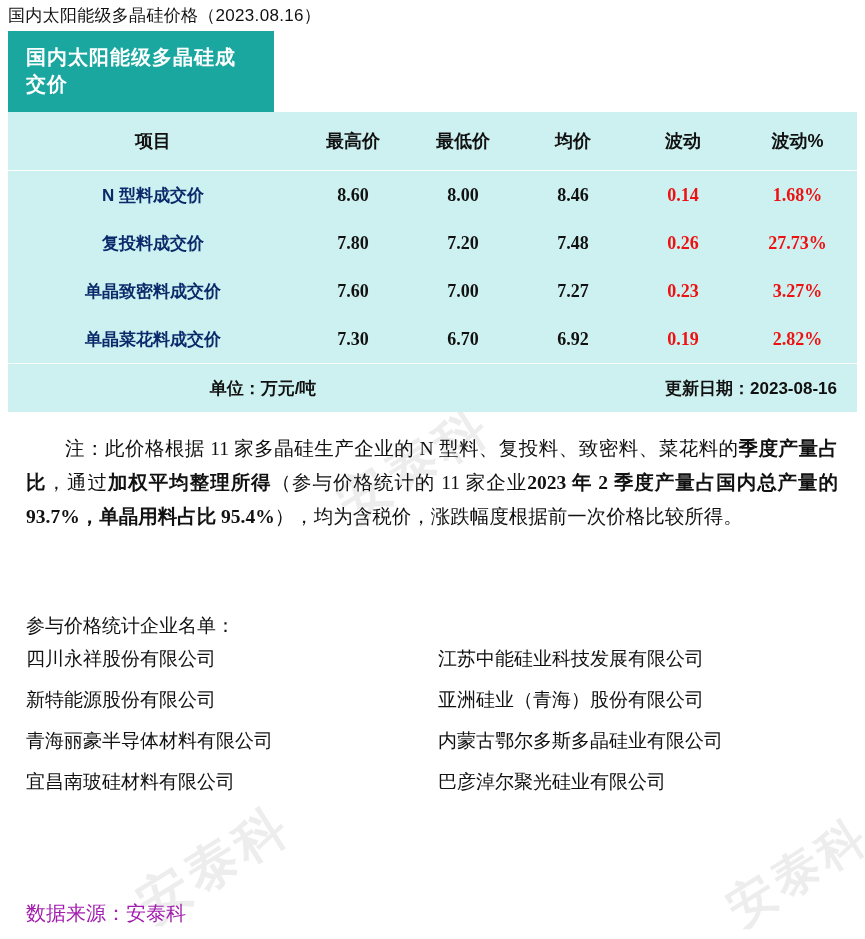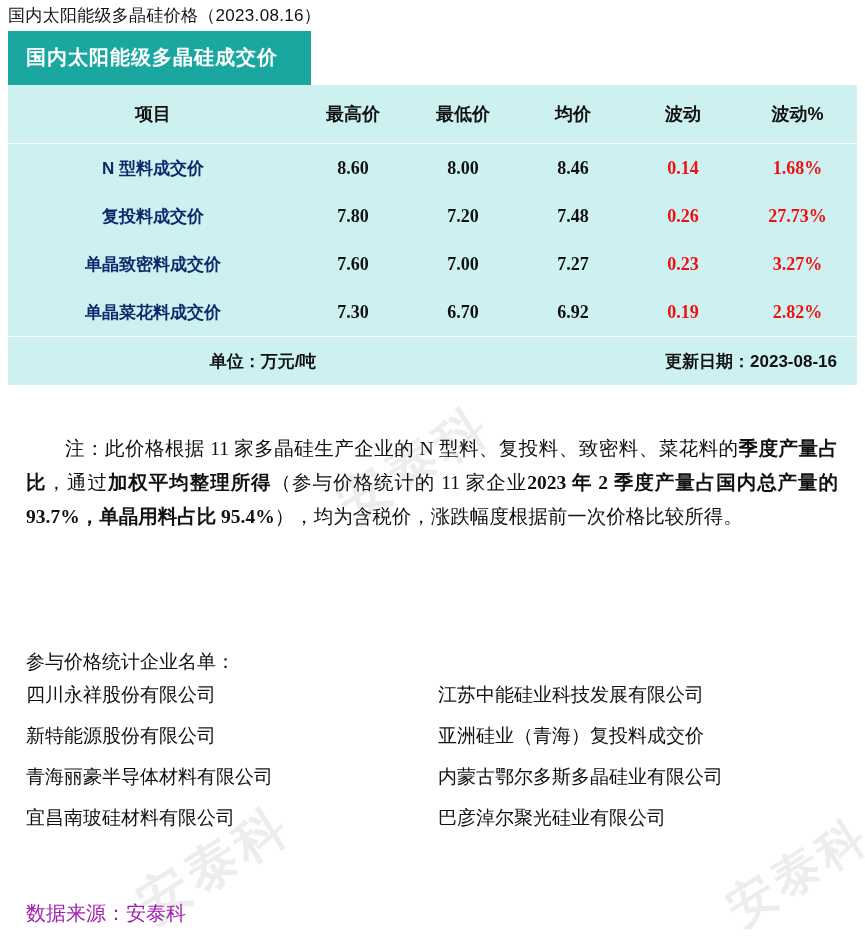--- a/index.html
+++ b/index.html
@@ -52,21 +52,21 @@
     top: 31px;
     width: 849px;
   }
   .table-header-bar {
     background: #1aa7a0;
     color: #ffffff;
     font-size: 20px;
     font-weight: bold;
     font-family: "Liberation Sans", sans-serif;
     padding: 13px 18px 14px 18px;
-    width: 303px;
+    width: 266px;
     box-sizing: border-box;
     letter-spacing: 1px;
   }
   table.price {
     border-collapse: collapse;
     width: 100%;
     background: #cdf1f0;
     table-layout: fixed;
   }
   table.price td {
@@ -141,21 +141,21 @@
   
   .company-block {
     position: absolute;
     left: 26px;
     top: 610px;
     width: 800px;
     font-size: 19px;
     line-height: 31px;
     color: #111;
   }
-  .company-head { margin-bottom: 2px; margin-top: 36px; }
+  .company-head { margin-bottom: 2px; }
   .company-grid {
     display: grid;
     grid-template-columns: 412px auto;
     row-gap: 10px;
   }
   .company-grid div {
     line-height: 31px;
     white-space: nowrap;
   }
 
@@ -247,21 +247,21 @@
 <div class="note">
   <span>注：此价格根据 11 家多晶硅生产企业的 N 型料、复投料、致密料、菜花料的</span><b>季度产量占比</b><span>，通过</span><b>加权平均整理所得</b><span>（参与价格统计的 11 家企业</span><b>2023 年 2 季度产量占国内总产量的 93.7%，单晶用料占比 95.4%</b><span>），均为含税价，涨跌幅度根据前一次价格比较所得。</span>
 </div>
 
 <div class="company-block">
   <div class="company-head">参与价格统计企业名单：</div>
   <div class="company-grid">
     <div>四川永祥股份有限公司</div>
     <div>江苏中能硅业科技发展有限公司</div>
     <div>新特能源股份有限公司</div>
-    <div>亚洲硅业（青海）复投料成交价</div>
+    <div>亚洲硅业（青海）股份有限公司</div>
     <div>青海丽豪半导体材料有限公司</div>
     <div>内蒙古鄂尔多斯多晶硅业有限公司</div>
     <div>宜昌南玻硅材料有限公司</div>
     <div>巴彦淖尔聚光硅业有限公司</div>
     <div></div>
   </div>
 </div>
 
 <div class="source">数据来源：安泰科</div>
 

